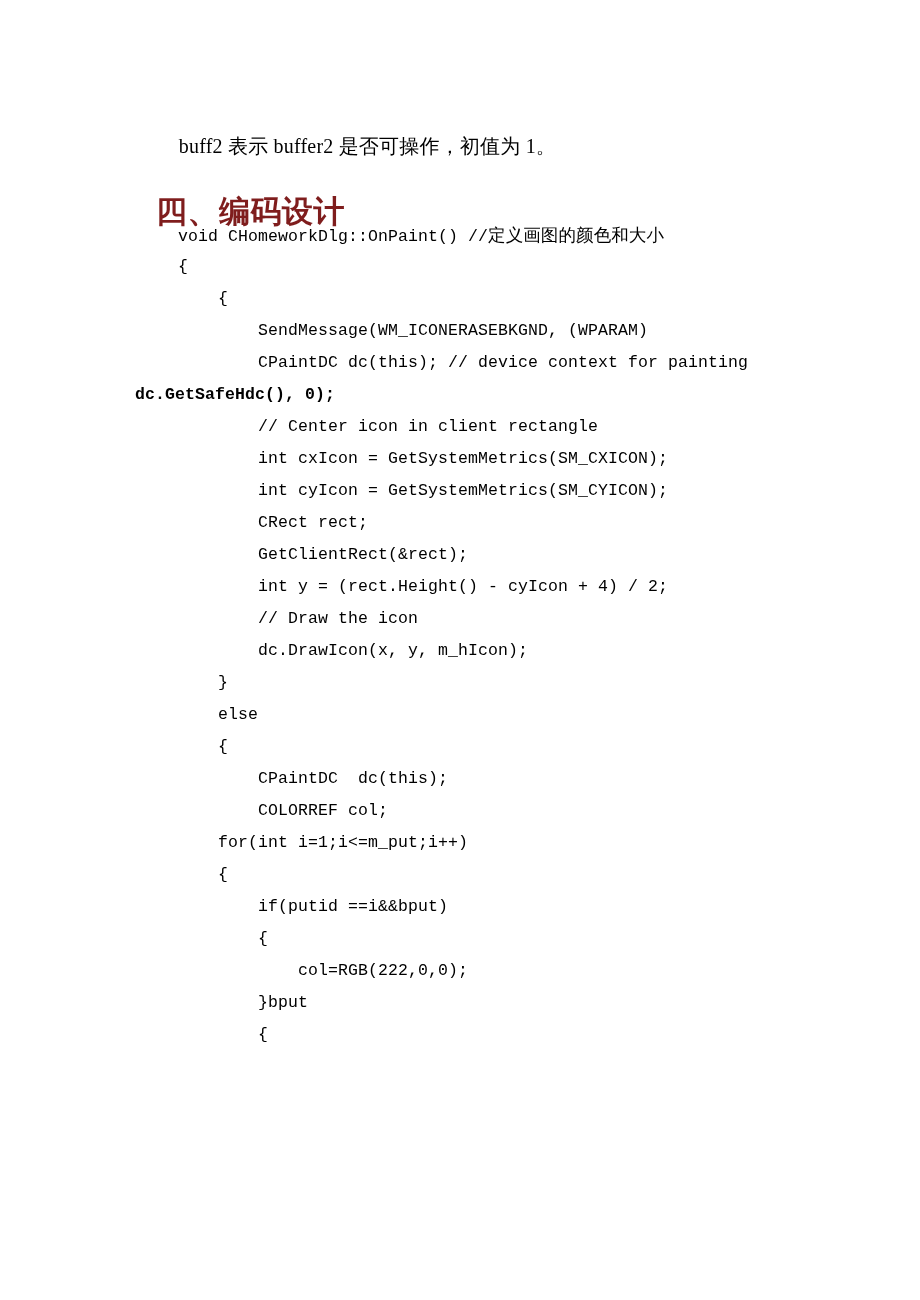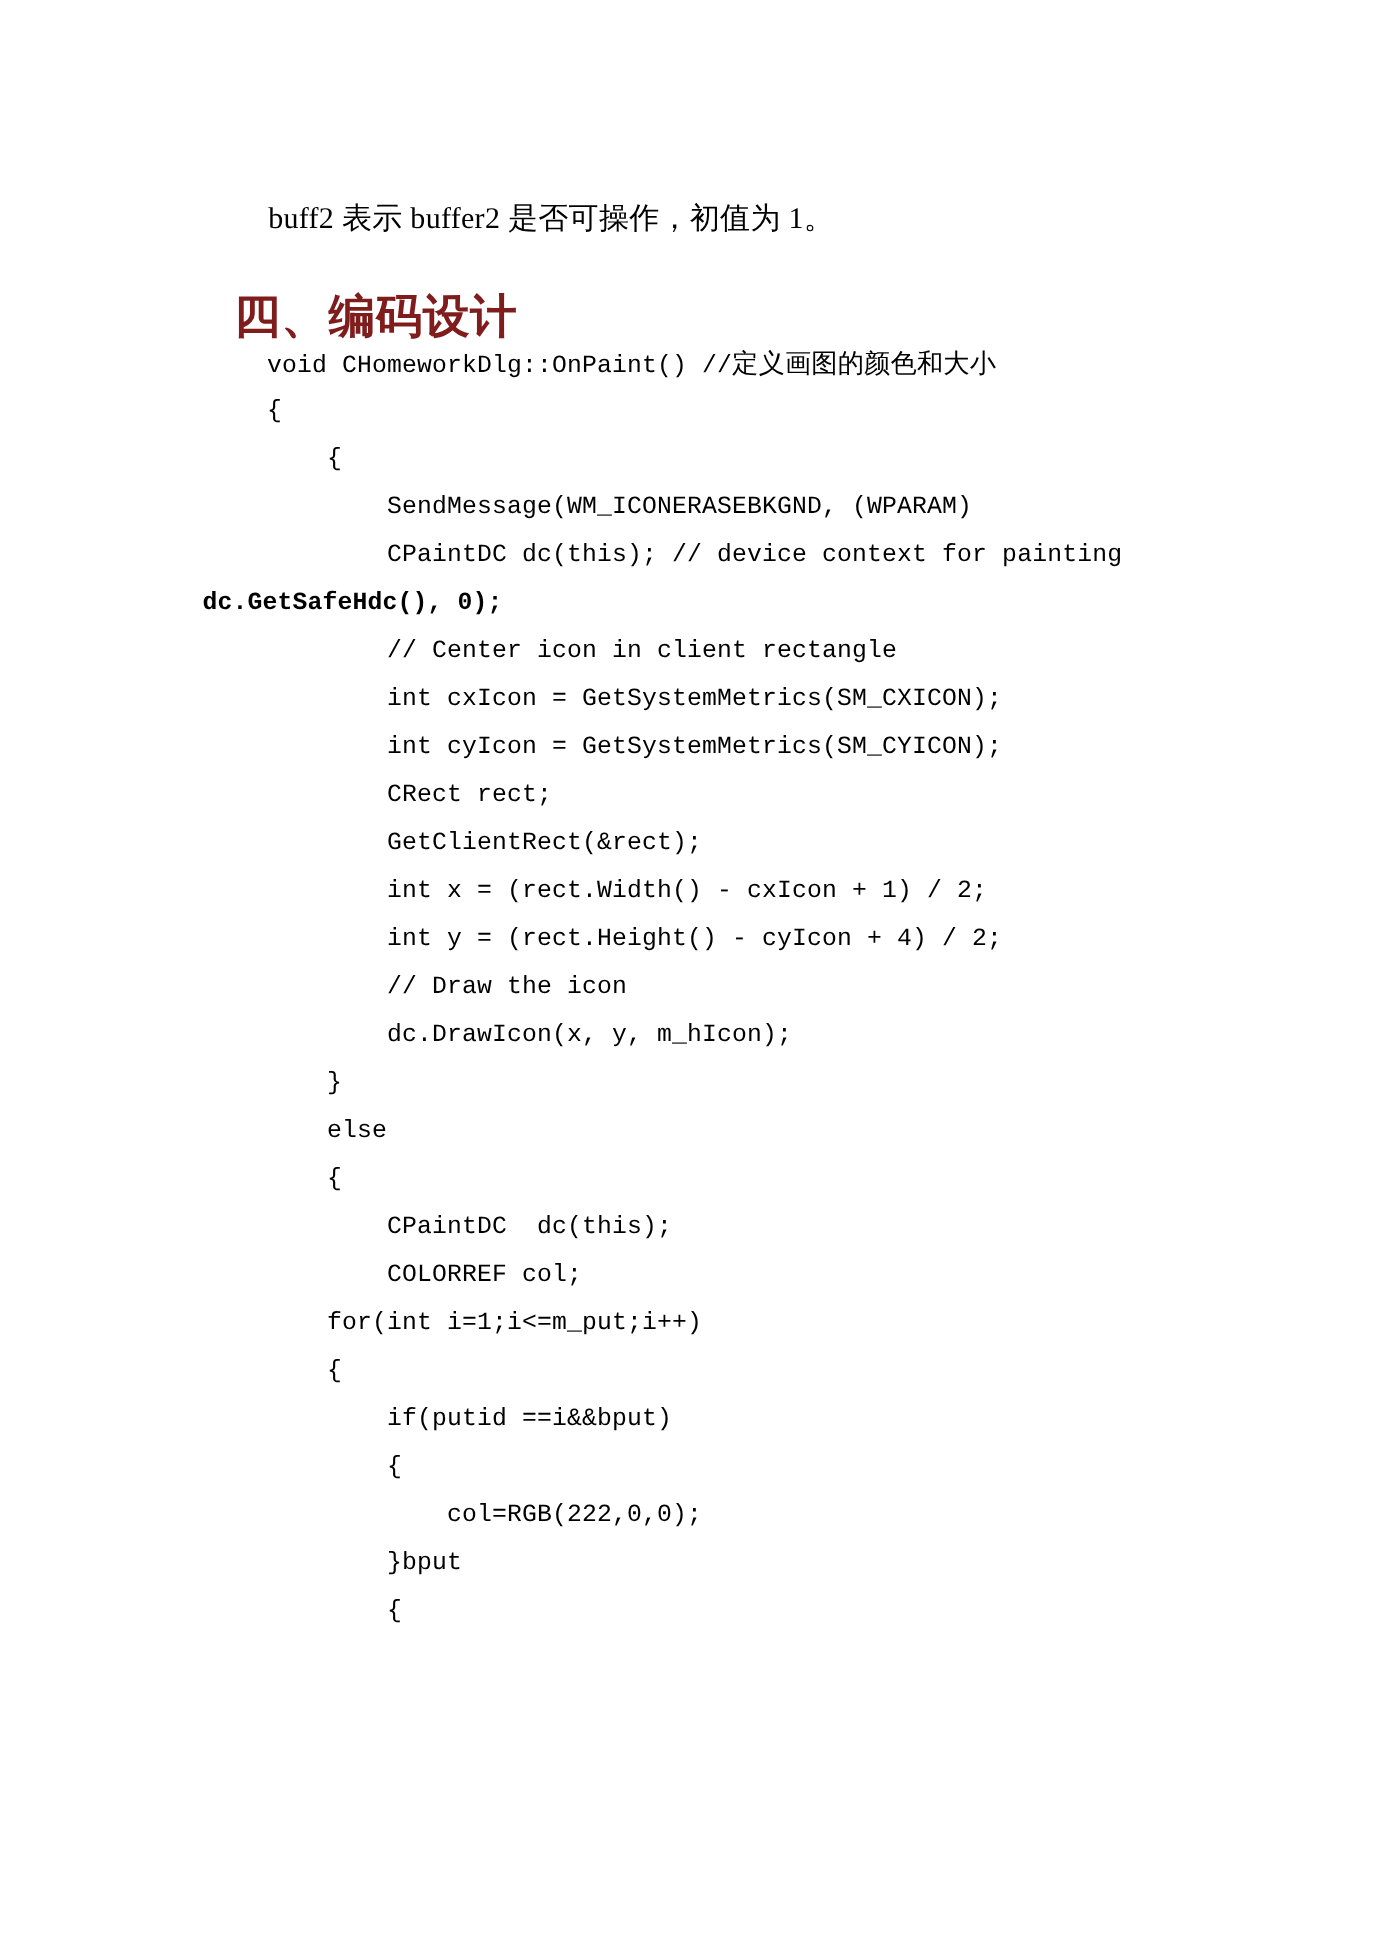--- a/index.html
+++ b/index.html
@@ -50,21 +50,21 @@
     position: absolute;
     left: 158px;
     top: 222px;
     width: 740px;
     font-family: "Liberation Mono", "DejaVu Sans Mono", monospace;
     font-size: 16.5px;
     color: #000000;
   }
   .code-line {
     height: 32px;
-    line-height: 40px;
+    line-height: 26px;
     white-space: pre;
     letter-spacing: 0.1px;
   }
   
   .code-line.outdent {
     margin-left: -23px;
     font-weight: bold;
   }
   .cjk {
     font-family: "Liberation Serif", "DejaVu Serif", serif;
@@ -86,21 +86,20 @@
       <div class="code-line">  {</div>
       <div class="code-line">      {</div>
       <div class="code-line">          SendMessage(WM_ICONERASEBKGND, (WPARAM)</div>
       <div class="code-line">          CPaintDC dc(this); // device context for painting</div>
       <div class="code-line outdent">dc.GetSafeHdc(), 0);</div>
       <div class="code-line">          // Center icon in client rectangle</div>
       <div class="code-line">          int cxIcon = GetSystemMetrics(SM_CXICON);</div>
       <div class="code-line">          int cyIcon = GetSystemMetrics(SM_CYICON);</div>
       <div class="code-line">          CRect rect;</div>
       <div class="code-line">          GetClientRect(&amp;rect);</div>
-      <div class="code-line">          int x = (rect.Width() - cxIcon + 1) / 2;</div>
       <div class="code-line">          int y = (rect.Height() - cyIcon + 4) / 2;</div>
       <div class="code-line">          // Draw the icon</div>
       <div class="code-line">          dc.DrawIcon(x, y, m_hIcon);</div>
       <div class="code-line">      }</div>
       <div class="code-line">      else</div>
       <div class="code-line">      {</div>
       <div class="code-line">          CPaintDC  dc(this);</div>
       <div class="code-line">          COLORREF col;</div>
       <div class="code-line">      for(int i=1;i&lt;=m_put;i++)</div>
       <div class="code-line">      {</div>

